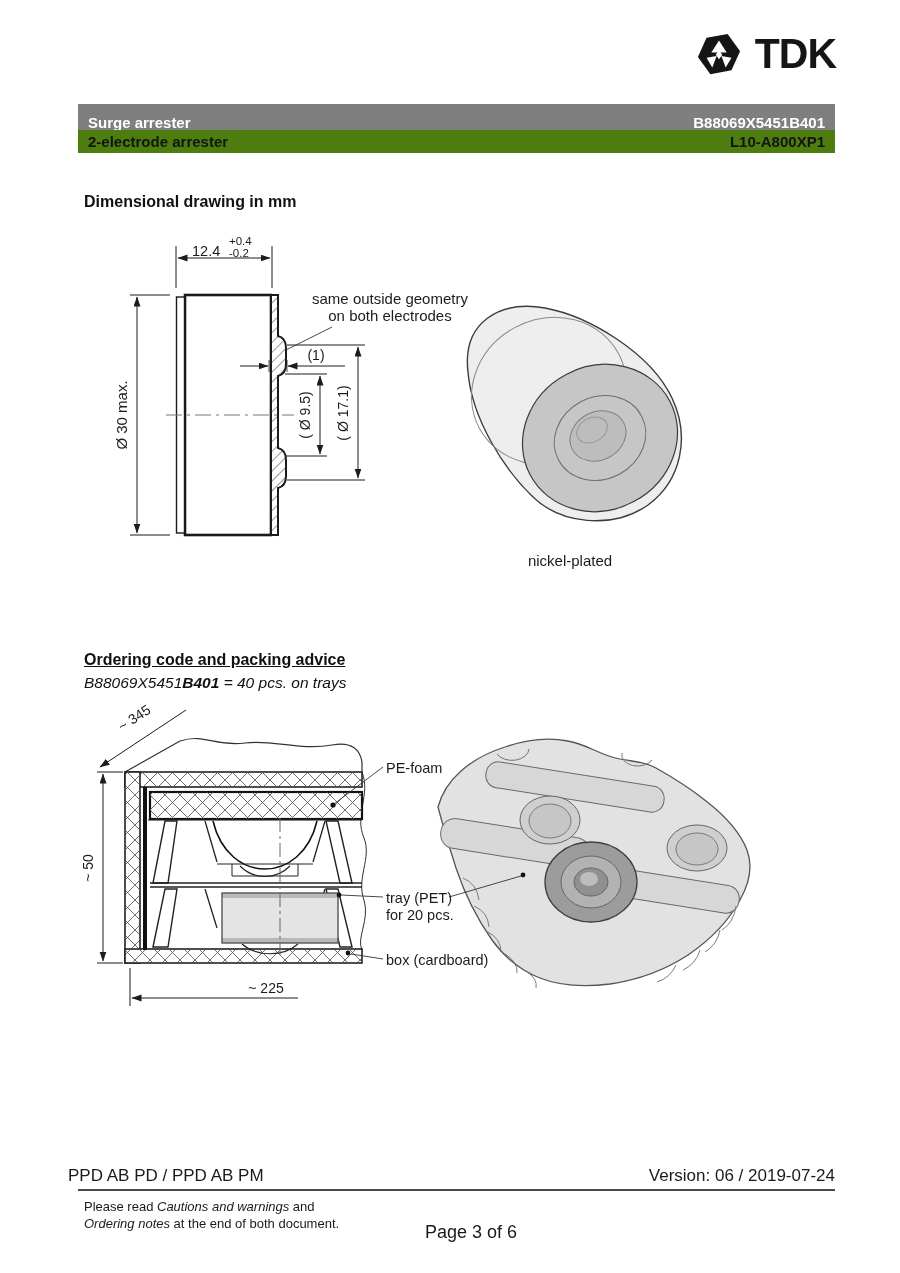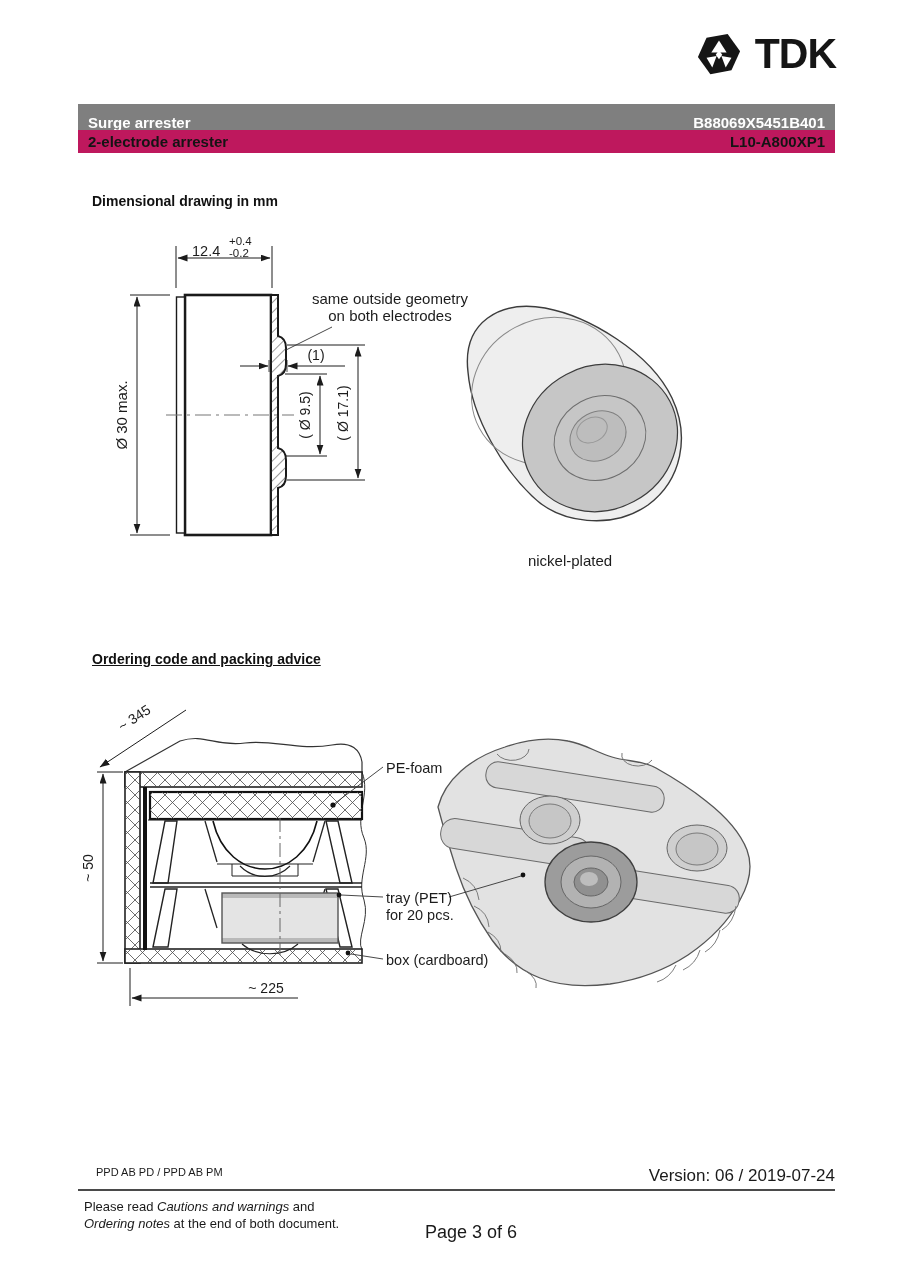--- a/index.html
+++ b/index.html
@@ -7,29 +7,29 @@
         font-family:"Liberation Sans", sans-serif;color:#1a1a1a;}
   .abs{position:absolute;}
   
   .logo{position:absolute;top:31px;right:64px;display:flex;align-items:center;gap:13px;}
   .logo-word{font-size:41px;font-weight:bold;letter-spacing:-1px;color:#151515;
              transform:scaleY(1.02);line-height:1;}
   
   .bar{position:absolute;left:78px;width:757px;display:flex;justify-content:space-between;
        align-items:center;box-sizing:border-box;padding:0 10px;font-weight:bold;font-size:15px;}
   .bar1{top:104px;height:36px;background:#7f7f7f;color:#ffffff;}
-  .bar2{top:130px;height:23px;background:#be185d;color:#141414;}
-  .h-section{position:absolute;left:92px;font-size:14px;font-weight:bold;color:#111;}
+  .bar2{top:130px;height:23px;background:#4d7c0f;color:#141414;}
+  .h-section{position:absolute;left:84px;font-size:16px;font-weight:bold;color:#111;}
   .ordering-code{position:absolute;left:84px;top:674px;font-size:15.5px;font-style:italic;color:#111;}
   .ordering-code b{font-weight:bold;}
   
   svg{display:block;}
   svg text{font-family:"Liberation Sans", sans-serif;fill:#1c1c1c;}
   
-  .f-dept{position:absolute;left:96px;top:1166px;font-size:11px;}
+  .f-dept{position:absolute;left:68px;top:1166px;font-size:17px;}
   .f-version{position:absolute;right:65px;top:1166px;font-size:17px;}
   .f-rule{position:absolute;left:78px;top:1189px;width:757px;height:2px;background:#4a4a4a;}
   .f-note{position:absolute;left:84px;top:1198px;font-size:13px;line-height:17px;}
   .f-note i{font-style:italic;}
   .f-page{position:absolute;left:425px;top:1198px;font-size:18px;margin-top:24px;}
 </style>
 </head>
 <body>
 
 <div class="page">
@@ -128,20 +128,21 @@
       <ellipse cx="549" cy="391" rx="79" ry="72" transform="rotate(-28 549 391)" fill="none" stroke="#8a8a8a" stroke-width="1"></ellipse>
       <ellipse cx="600" cy="438" rx="79" ry="72" transform="rotate(-28 600 438)" fill="#c6c6c6" stroke="#3c3c3c" stroke-width="1.2"></ellipse>
       <ellipse cx="600" cy="438" rx="47" ry="41" transform="rotate(-28 600 438)" fill="none" stroke="#6e6e6e" stroke-width="1"></ellipse>
       <ellipse cx="598" cy="436" rx="29" ry="24" transform="rotate(-28 598 436)" fill="#bdbdbd" stroke="#808080" stroke-width="1"></ellipse>
       <ellipse cx="592" cy="430" rx="16" ry="12" transform="rotate(-28 592 430)" fill="none" stroke="#979797" stroke-width="1"></ellipse>
       <text x="570" y="566" text-anchor="middle" font-size="15">nickel-plated</text>
     </g>
   </svg>
 
   <div class="h-section" style="top:651px;text-decoration:underline;">Ordering code and packing advice</div>
+  <div class="ordering-code"><span>B88069X5451</span><b>B401</b><span> = 40 pcs. on trays</span></div>
 
   <svg class="abs" style="left:0;top:695px;" width="900" height="320" viewBox="0 695 900 320">
 
     <g>
 
       <path d="M125,772 L180,741 C205,733 215,747 245,743 C272,739 300,751 332,745 C352,741 360,750 362,762 L362,772" fill="none" stroke="#333" stroke-width="1.2"></path>
       <path d="M362,772 C371,795 354,815 364,838 C372,858 356,878 364,900 C370,920 356,938 362,950" fill="none" stroke="#333" stroke-width="1"></path>
 
       <rect x="125" y="772" width="237" height="15" fill="#fff" stroke="#222" stroke-width="1.6"></rect>
       <rect x="125" y="772" width="237" height="15" fill="url(#xhatch)" stroke="none"></rect>

